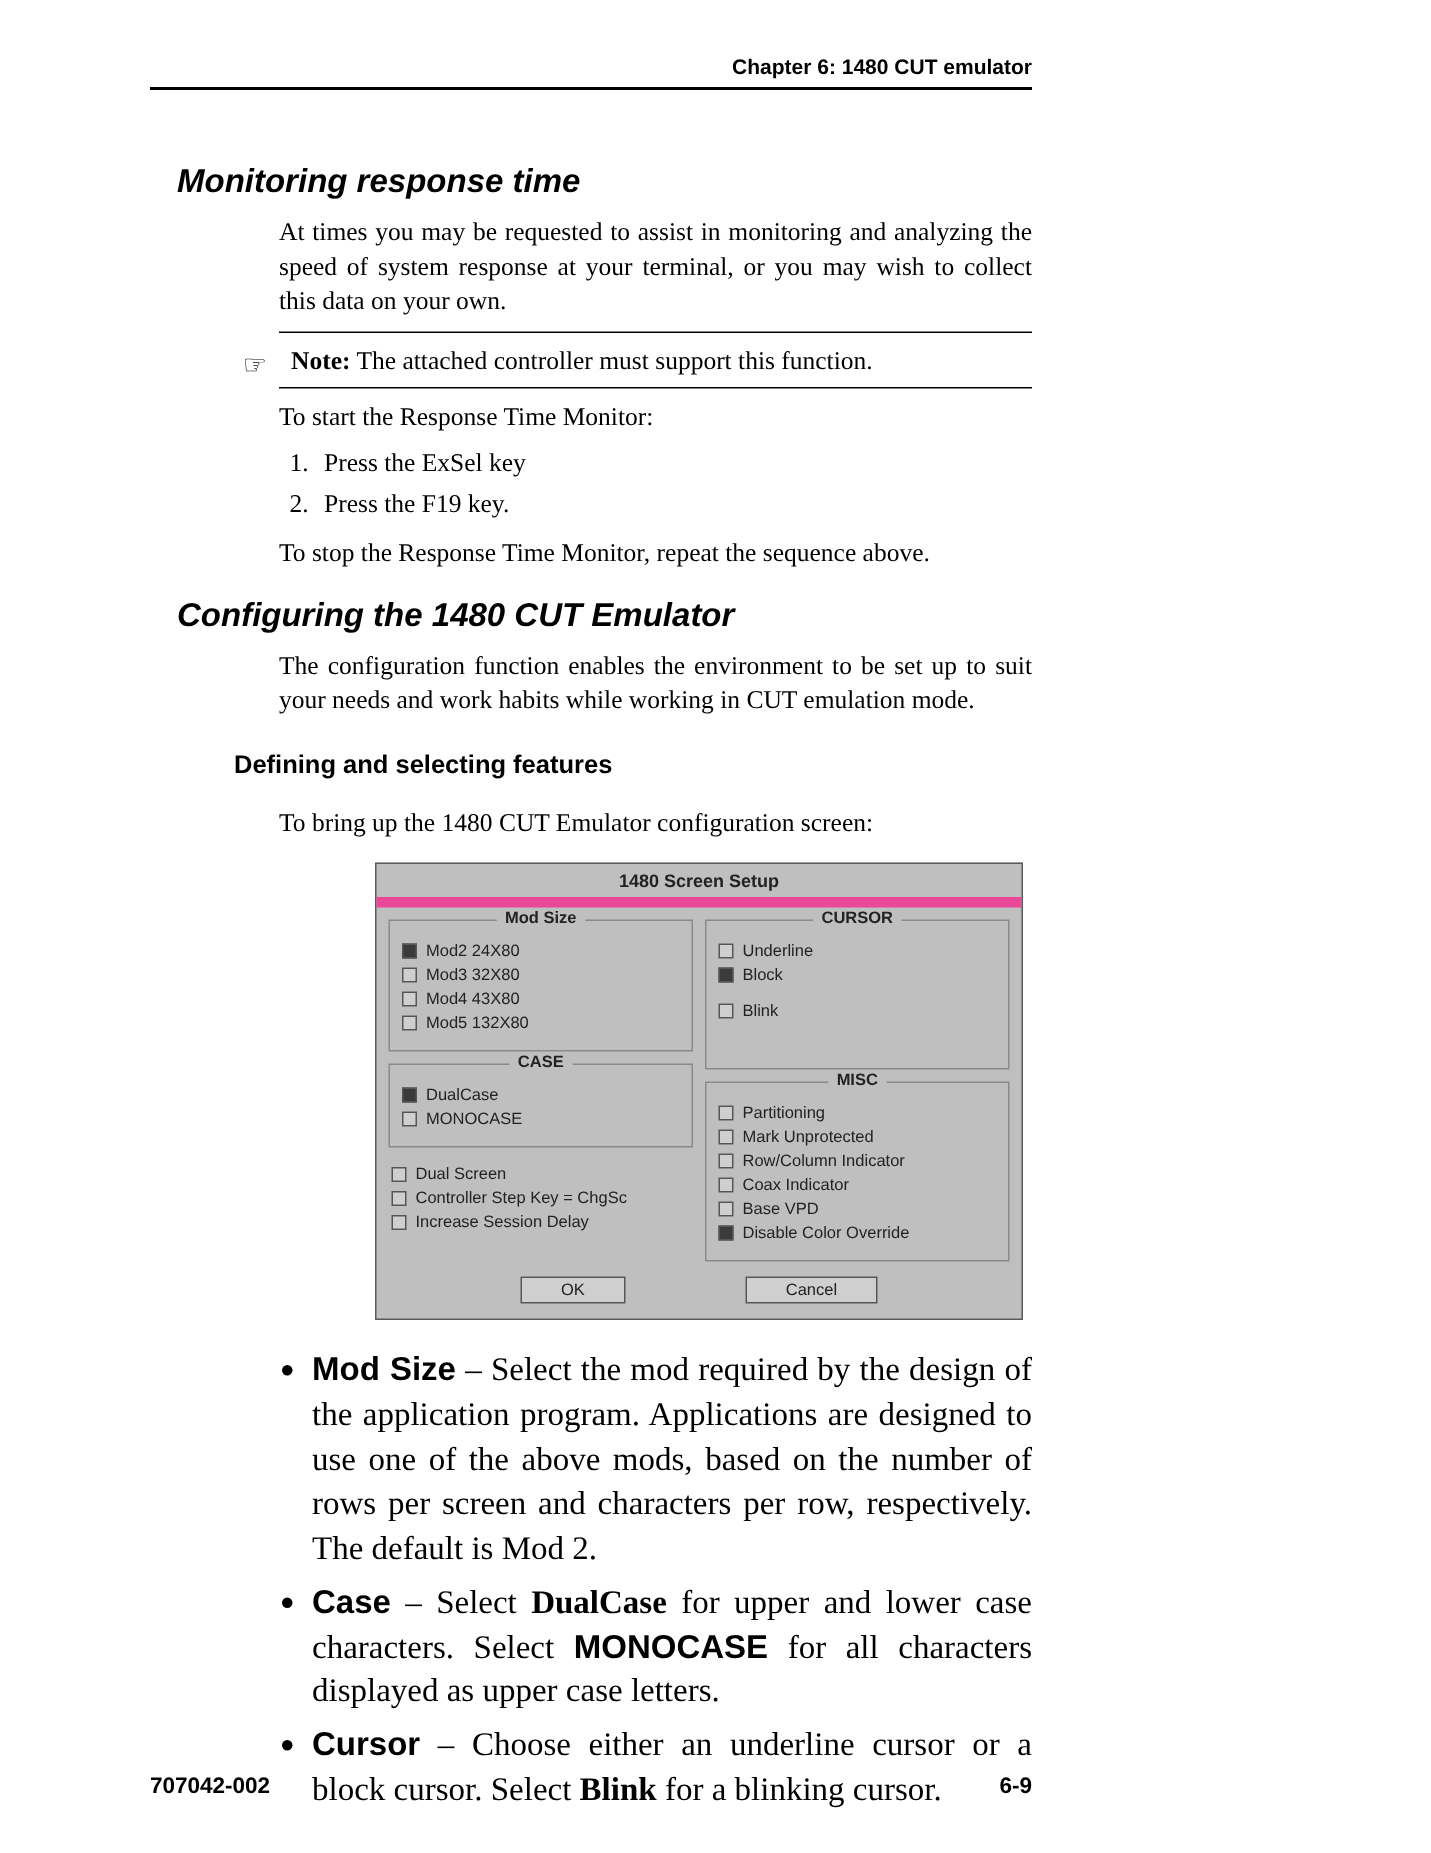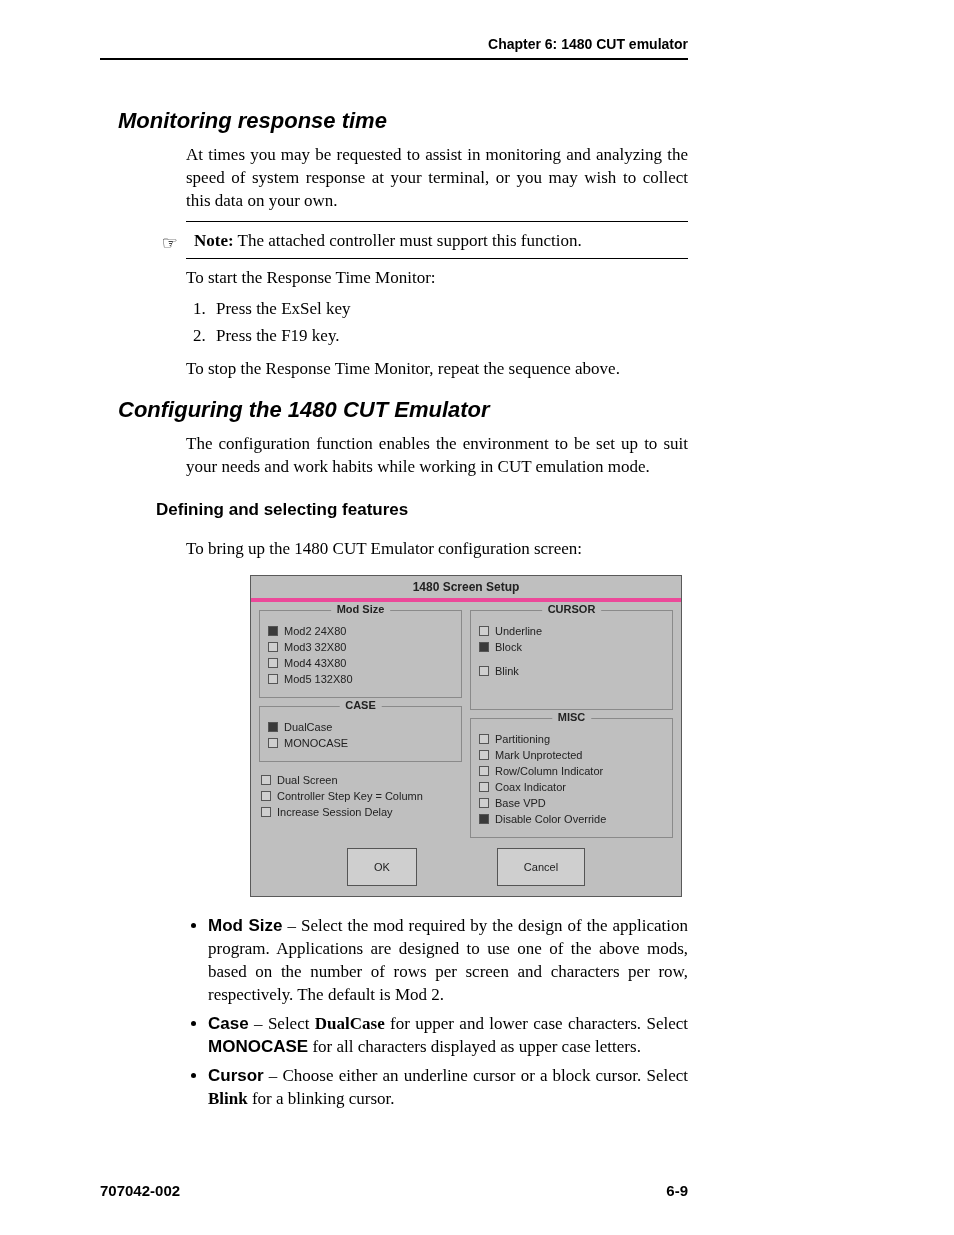--- a/index.html
+++ b/index.html
@@ -74,21 +74,21 @@
   .note-rule {
     border-top: 1px solid #000;
     margin-left: 86px;
   }
 
   .para { margin: 8px 0; }
   ol.steps { margin: 6px 0 10px 0; padding-left: 24px; }
   ol.steps li { padding-left: 6px; margin: 4px 0; font-size: 17px; }
 
   ul.bullets { margin: 10px 0 0 0; padding-left: 22px; }
-  ul.bullets li { margin: 6px 0; text-align: justify; font-size: 17px; line-height: 1.35; }
+  ul.bullets li { margin: 6px 0; text-align: justify; font-size: 22px; line-height: 1.35; }
 
   .strong { font-weight: bold; }
   .strong-sans { font-weight: bold; font-family: Arial, Helvetica, sans-serif; }
 
   
   .dlg-wrap {
     margin: 14px 0 18px 150px;
     width: 432px;
   }
   .dlg {
@@ -96,21 +96,21 @@
     border: 1px solid #5a5a5a;
     font-family: Arial, Helvetica, sans-serif;
     color: #222;
     font-size: 11px;
   }
   .dlg-title {
     text-align: center;
     font-weight: bold;
     font-size: 12px;
     padding: 4px 0;
-    border-bottom: 4px solid #ec4899;
+    border-bottom: 7px solid #ec4899;
   }
   .dlg-body {
     display: flex;
     gap: 8px;
     padding: 8px 8px 4px 8px;
   }
   .col { flex: 1; display: flex; flex-direction: column; gap: 8px; }
 
   .grp {
     position: relative;
@@ -149,21 +149,21 @@
   }
   .dlg-buttons {
     display: flex;
     justify-content: center;
     gap: 80px;
     padding: 6px 0 10px 0;
   }
   .btn {
     border: 1px solid #555;
     background: #cfcfcf;
-    padding: 12px 26px;
+    padding: 2px 26px;
     font-size: 11px;
     font-family: Arial, Helvetica, sans-serif;
   }
 
   .footer {
     position: absolute;
     left: 100px;
     right: 100px;
     bottom: 36px;
     display: flex;
@@ -252,21 +252,21 @@
                 <span>MONOCASE</span>
               </div>
           </div>
           <div class="grp noborder">
             <div class="chk">
                 <span class="box"></span>
                 <span>Dual Screen</span>
               </div>
             <div class="chk">
                 <span class="box"></span>
-                <span>Controller Step Key = Column</span>
+                <span>Controller Step Key = ChgSc</span>
               </div>
             <div class="chk">
                 <span class="box"></span>
                 <span>Increase Session Delay</span>
               </div>
           </div>
         </div>
         <div class="col">
           <div class="grp" style="padding-bottom:28px;">
             <span class="grp-title">CURSOR</span>

